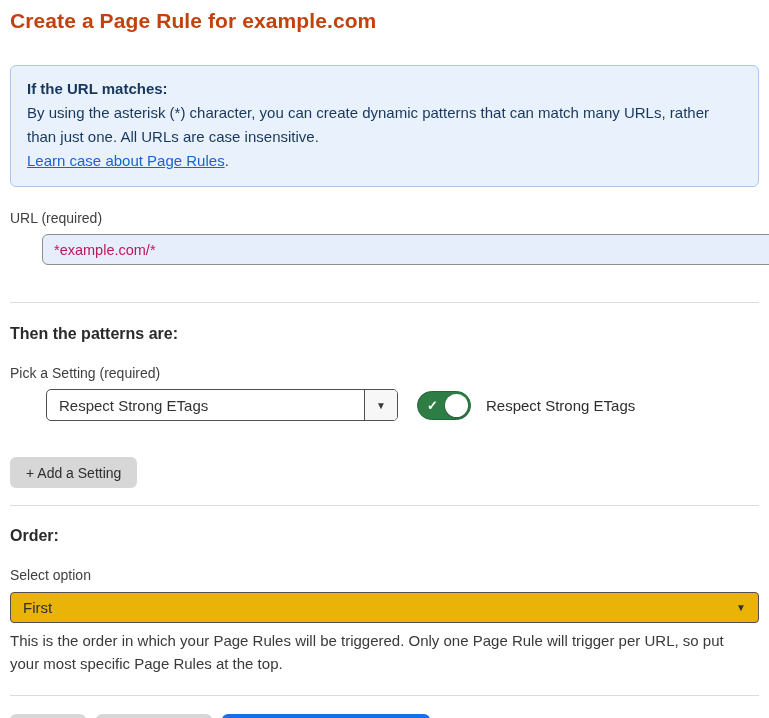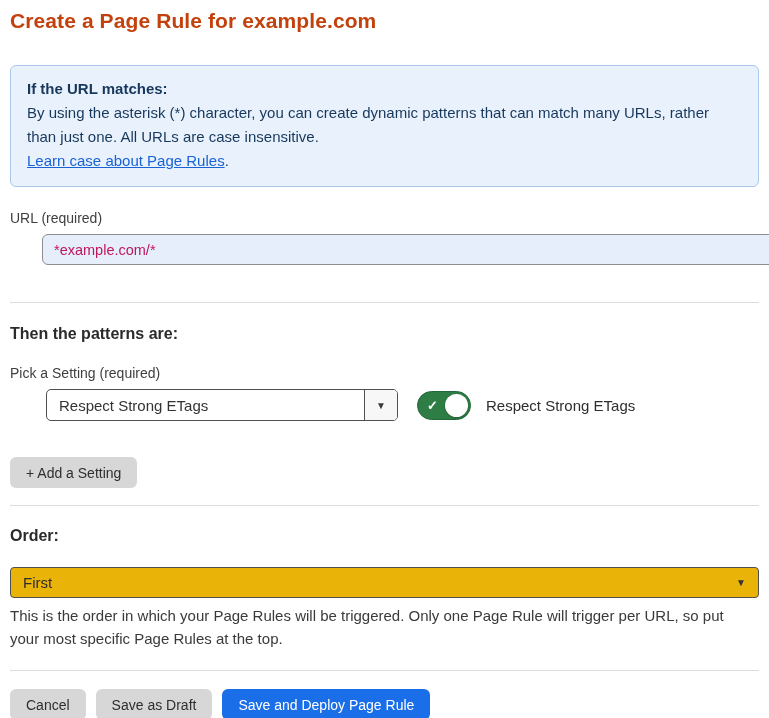--- a/index.html
+++ b/index.html
@@ -233,20 +233,21 @@
     </div>
     <div class="toggle-label">Respect Strong ETags</div>
   </div>
 
   <button class="btn btn-gray">+ Add a Setting</button>
 
   <hr class="divider divider-2">
 
   <h2 class="section-heading">Order:</h2>
 
+  <div class="field-label order-label">Select option</div>
 
   <div class="order-select">
     <span>First</span>
     <span class="sel-arrow">▼</span>
   </div>
 
   <div class="help-text">This is the order in which your Page Rules will be triggered. Only one Page Rule will trigger per URL, so put your most specific Page Rules at the top.</div>
 
   <hr class="divider divider-3">
 

